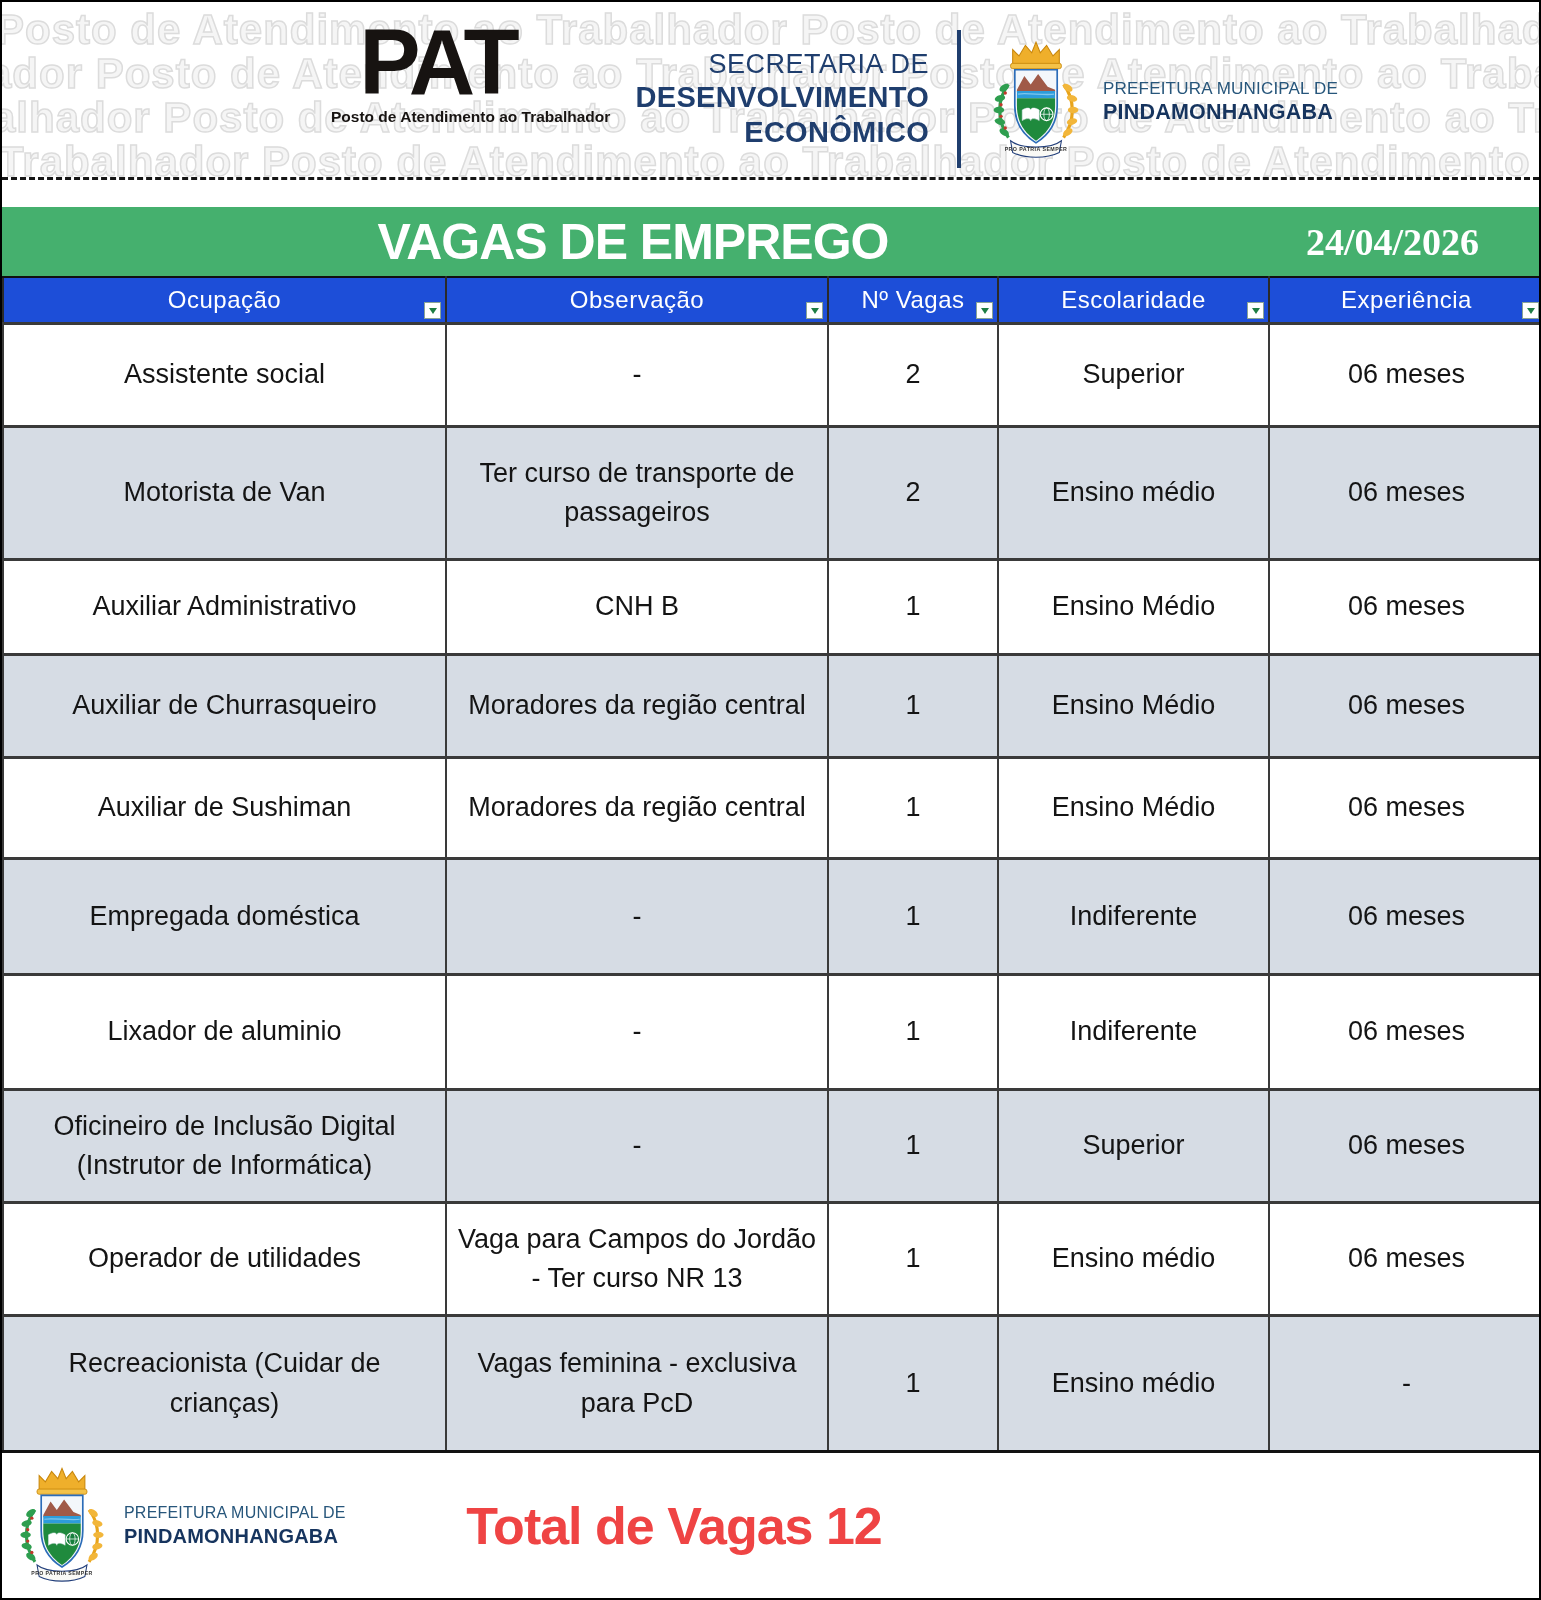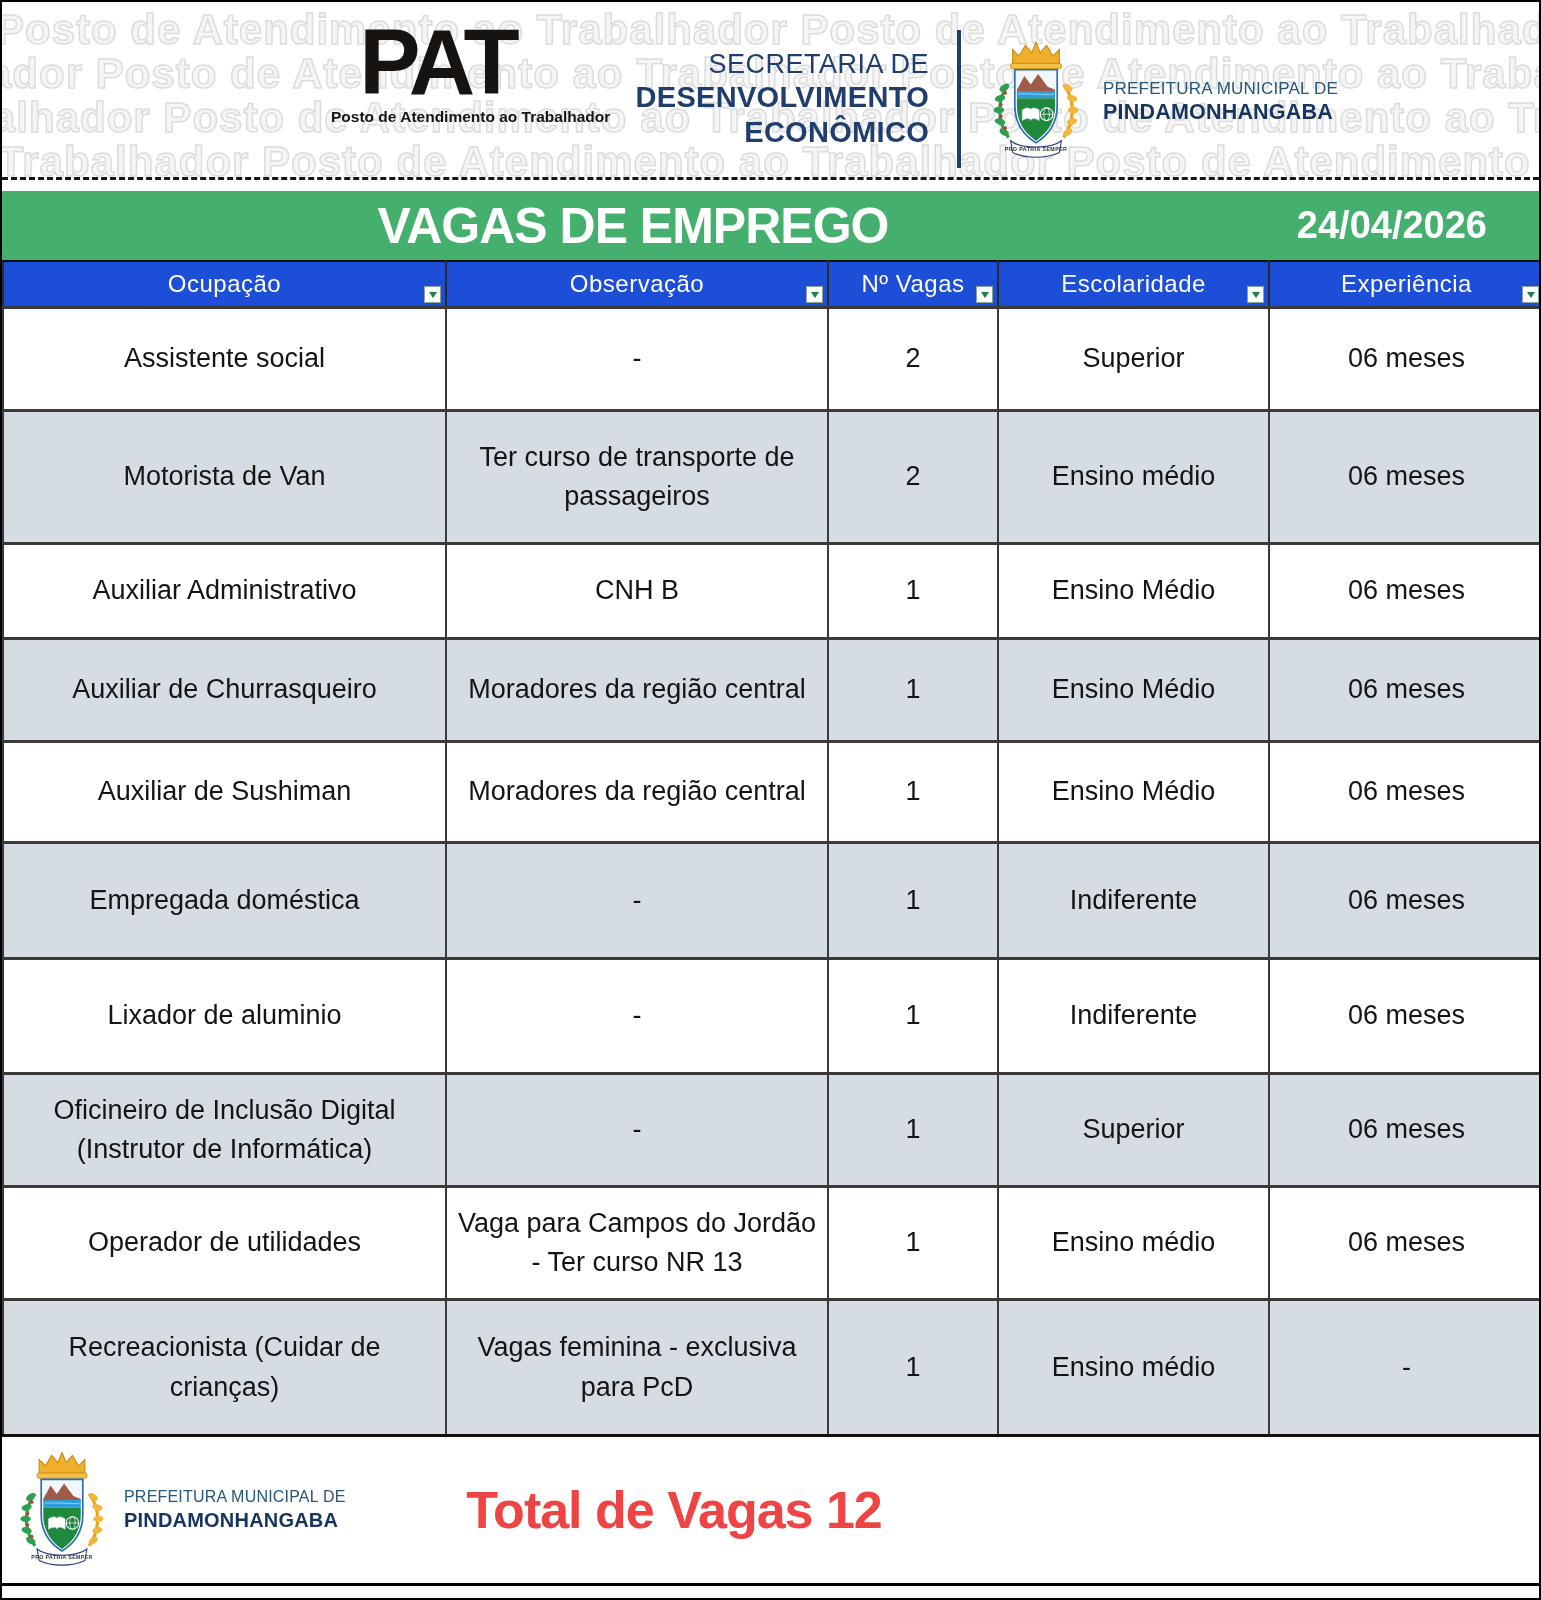--- a/index.html
+++ b/index.html
@@ -37,29 +37,29 @@
   .header-divider{position:absolute;left:918px;top:28px;width:4px;height:138px;background:#1F3E6E;}
   .coa-header{position:absolute;left:944px;top:30px;}
   .pref-text{position:absolute;left:1064px;top:76px;line-height:1.25;}
   .pref-text .p1{font-size:17px;font-weight:500;color:#27567B;letter-spacing:0.2px;}
   .pref-text .p2{font-size:21.5px;font-weight:800;color:#16345E;letter-spacing:0.2px;}
   .dashed-sep{height:0;border-top:3px dashed #151515;margin:0;}
   .gap-white{height:11px;background:#fff;}
   
   .banner{
     position:relative;height:69px;background:#45B06E;
-    display:flex;align-items:center;
+    display:flex;align-items:center;margin-top:16px;
   }
   .banner-title{
     position:absolute;left:631px;transform:translateX(-50%);
     color:#fff;font-size:50px;font-weight:800;letter-spacing:-1px;white-space:nowrap;
   }
   .banner-date{
-    position:absolute;right:52px;
-    color:#fff;font-size:38px;font-weight:800;letter-spacing:0px;
+    position:absolute;right:60px;
+    color:#fff;font-size:38px;font-weight:800;letter-spacing:0px;font-family:Liberation Serif, serif;
   }
   
   table.vagas{
     width:100%;border-collapse:collapse;table-layout:fixed;
     border-left:2px solid #111;border-right:2px solid #111;
   }
   table.vagas col.c1{width:443px}
   table.vagas col.c2{width:382px}
   table.vagas col.c3{width:170px}
   table.vagas col.c4{width:271px}

